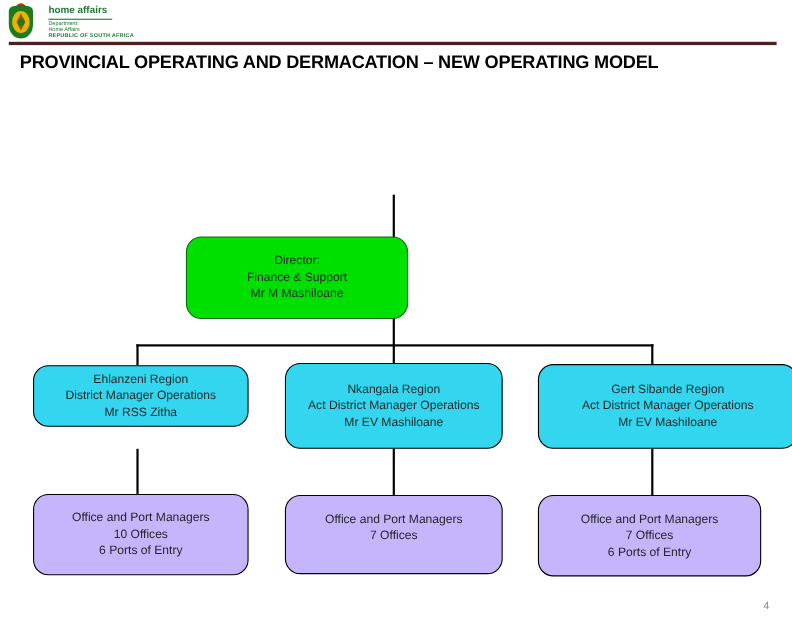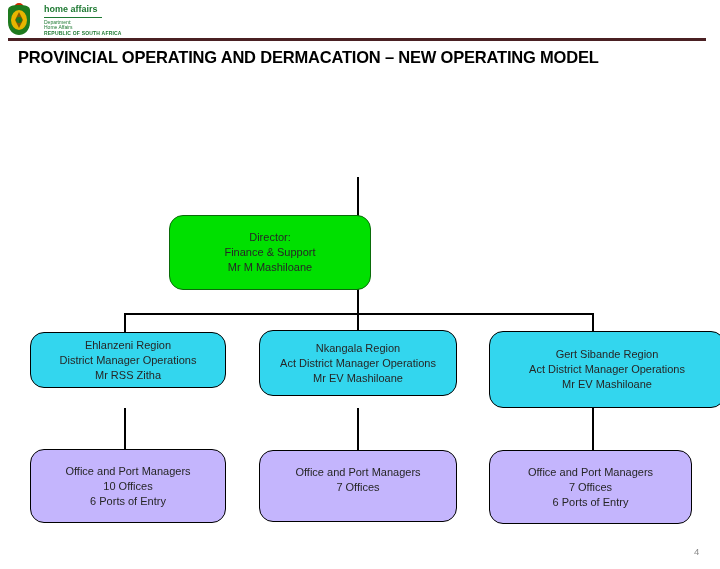--- a/index.html
+++ b/index.html
@@ -26,21 +26,21 @@
     text-align:center;font-size:11px;line-height:15px;color:#262626;
     border:1.5px solid #000;padding:4px 6px;
   }
   .fill-red{background:#ff0000;border-color:#a80000;}
   .fill-green{background:#00e000;border-color:#0a6b0a;}
   .fill-cyan{background:#33d6ee;}
   .fill-yellow{background:#c4b5fd;}
   #box-provincial{left:258px;top:101px;width:202px;height:76px;}
   #box-director{left:125px;top:215px;width:202px;height:75px;margin-left:44px;}
   #box-region-1{left:30px;top:332px;width:196px;height:56px;}
-  #box-region-2{left:259px;top:330px;width:198px;height:66px;}
+  #box-region-2{left:259px;top:330px;width:198px;height:78px;}
   #box-region-3{left:489px;top:331px;width:236px;height:77px;}
   #box-office-1{left:30px;top:449px;width:196px;height:74px;}
   #box-office-2{left:259px;top:450px;width:198px;height:72px;padding-bottom:16px;}
   #box-office-3{left:489px;top:450px;width:203px;height:74px;}
   .connector{position:absolute;background:#000;}
   #conn-trunk{left:357px;top:177px;width:2px;height:153px;}
   #conn-director{left:327px;top:252px;width:30px;height:2px;}
   #conn-bus{left:124px;top:313px;width:470px;height:2px;}
   #conn-drop-left{left:124px;top:313px;width:2px;height:19px;}
   #conn-drop-right{left:592px;top:313px;width:2px;height:18px;}

